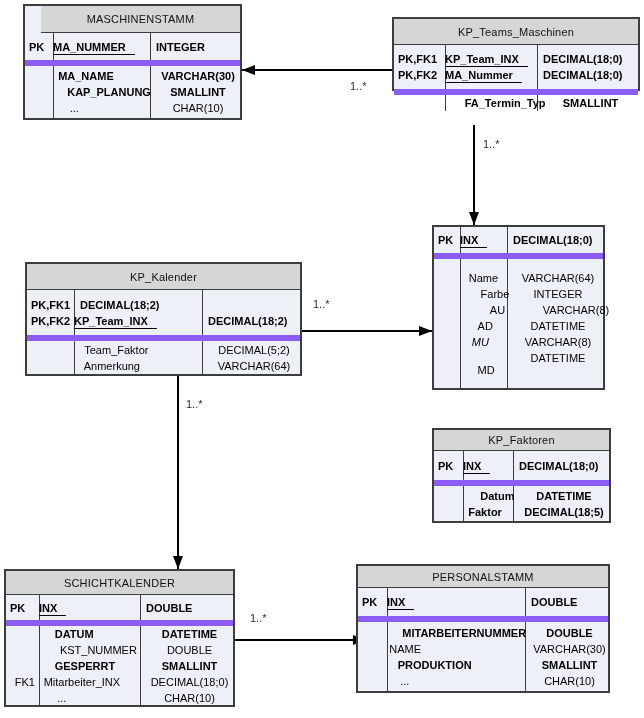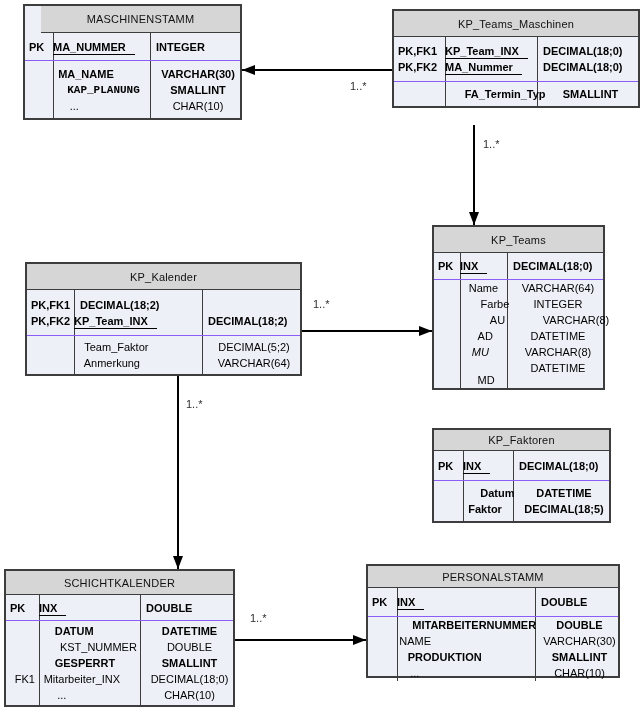--- a/index.html
+++ b/index.html
@@ -16,21 +16,21 @@
   }
   .er-title{
     flex:none;background:#d6d6d6;border-bottom:1px solid #3d3d3d;
     text-align:center;font-size:11px;color:#111;
     display:flex;align-items:center;justify-content:center;
     letter-spacing:.2px;
   }
   .er-grid{flex:1;position:relative;display:flex;flex-direction:column;}
   .er-vline{position:absolute;top:0;bottom:0;width:1px;background:#3d3d3d;}
   .er-section{position:relative;display:flex;flex-direction:column;justify-content:center;}
-  .er-section.pk{flex:none;border-bottom:1px solid #8b5cf6;}
+  .er-section.pk{flex:none;border-bottom:6px solid #8b5cf6;}
   .er-section.body{flex:1;align-items:center;}
   .er-row{display:flex;line-height:16px;font-size:11px;white-space:nowrap;}
   .er-row.bold{font-weight:bold;}
   .cell-key{flex:none;box-sizing:border-box;padding-left:4px;overflow:visible;}
   .cell-attr{flex:none;box-sizing:border-box;padding-left:0;overflow:visible;}
   .cell-type{flex:1;box-sizing:border-box;padding-left:6px;overflow:visible;}
   .u{border-bottom:1.2px solid #000;padding-right:9px;padding-bottom:1px;}
   .card-label{position:absolute;font-size:11px;color:#2e2e2e;}
 </style>
 </head>
@@ -67,32 +67,32 @@
           </div>
         </div>
         <div class="er-section body">
           <div class="er-row bold">
             <div class="cell-key" style="width: 28px;"></div>
             <div class="cell-attr" style="width: 97px;">MA_NAME</div>
             <div class="cell-type">VARCHAR(30)</div>
           </div>
           <div class="er-row bold">
             <div class="cell-key" style="width: 28px;"></div>
-            <div class="cell-attr" style="width: 97px; font-family: Liberation Mono, monospace;">KAP_PLANUNG</div>
+            <div class="cell-attr" style="width: 97px;">KAP_PLANUNG</div>
             <div class="cell-type">SMALLINT</div>
           </div>
           <div class="er-row">
             <div class="cell-key" style="width: 28px;"></div>
             <div class="cell-attr" style="width: 97px;">...</div>
             <div class="cell-type">CHAR(10)</div>
           </div>
         </div>
       </div>
     </div>
-    <div class="er-table" style="left: 392px; top: 9px; width: 248px; height: 99px;">
+    <div class="er-table" style="left: 392px; top: 17px; width: 248px; height: 74px;">
       <div class="er-title" style="height: 25px;">KP_Teams_Maschinen</div>
       <div class="er-grid">
         <div class="er-vline" style="left: 51px;"></div>
         <div class="er-vline" style="left: 143px;"></div>
         <div class="er-section pk" style="height: 44px;">
           <div class="er-row bold">
             <div class="cell-key" style="width: 51px;">PK,FK1</div>
             <div class="cell-attr" style="width: 92px;"><span class="u">KP_Team_INX</span></div>
             <div class="cell-type">DECIMAL(18;0)</div>
           </div>
@@ -105,21 +105,20 @@
         <div class="er-section body">
           <div class="er-row bold">
             <div class="cell-key" style="width: 51px;"></div>
             <div class="cell-attr" style="width: 92px;">FA_Termin_Typ</div>
             <div class="cell-type">SMALLINT</div>
           </div>
         </div>
       </div>
     </div>
     <div class="er-table" style="left: 432px; top: 225px; width: 173px; height: 165px;">
-      <div class="er-title" style="height: 25px;">KP_Teams</div>
       <div class="er-grid">
         <div class="er-vline" style="left: 26px;"></div>
         <div class="er-vline" style="left: 73px;"></div>
         <div class="er-section pk" style="height: 26px;">
           <div class="er-row bold">
             <div class="cell-key" style="width: 26px;">PK</div>
             <div class="cell-attr" style="width: 47px;"><span class="u">INX</span></div>
             <div class="cell-type">DECIMAL(18;0)</div>
           </div>
         </div>
@@ -247,21 +246,21 @@
             <div class="cell-type">DECIMAL(18;0)</div>
           </div>
           <div class="er-row">
             <div class="cell-key" style="width: 33px;"></div>
             <div class="cell-attr" style="width: 101px;">...</div>
             <div class="cell-type">CHAR(10)</div>
           </div>
         </div>
       </div>
     </div>
-    <div class="er-table" style="left: 366px; top: 564px; width: 254px; height: 114px;">
+    <div class="er-table" style="left: 356px; top: 564px; width: 254px; height: 129px;">
       <div class="er-title" style="height: 21px;">PERSONALSTAMM</div>
       <div class="er-grid">
         <div class="er-vline" style="left: 29px;"></div>
         <div class="er-vline" style="left: 167px;"></div>
         <div class="er-section pk" style="height: 28px;">
           <div class="er-row bold">
             <div class="cell-key" style="width: 29px;">PK</div>
             <div class="cell-attr" style="width: 138px;"><span class="u">INX</span></div>
             <div class="cell-type">DOUBLE</div>
           </div>

